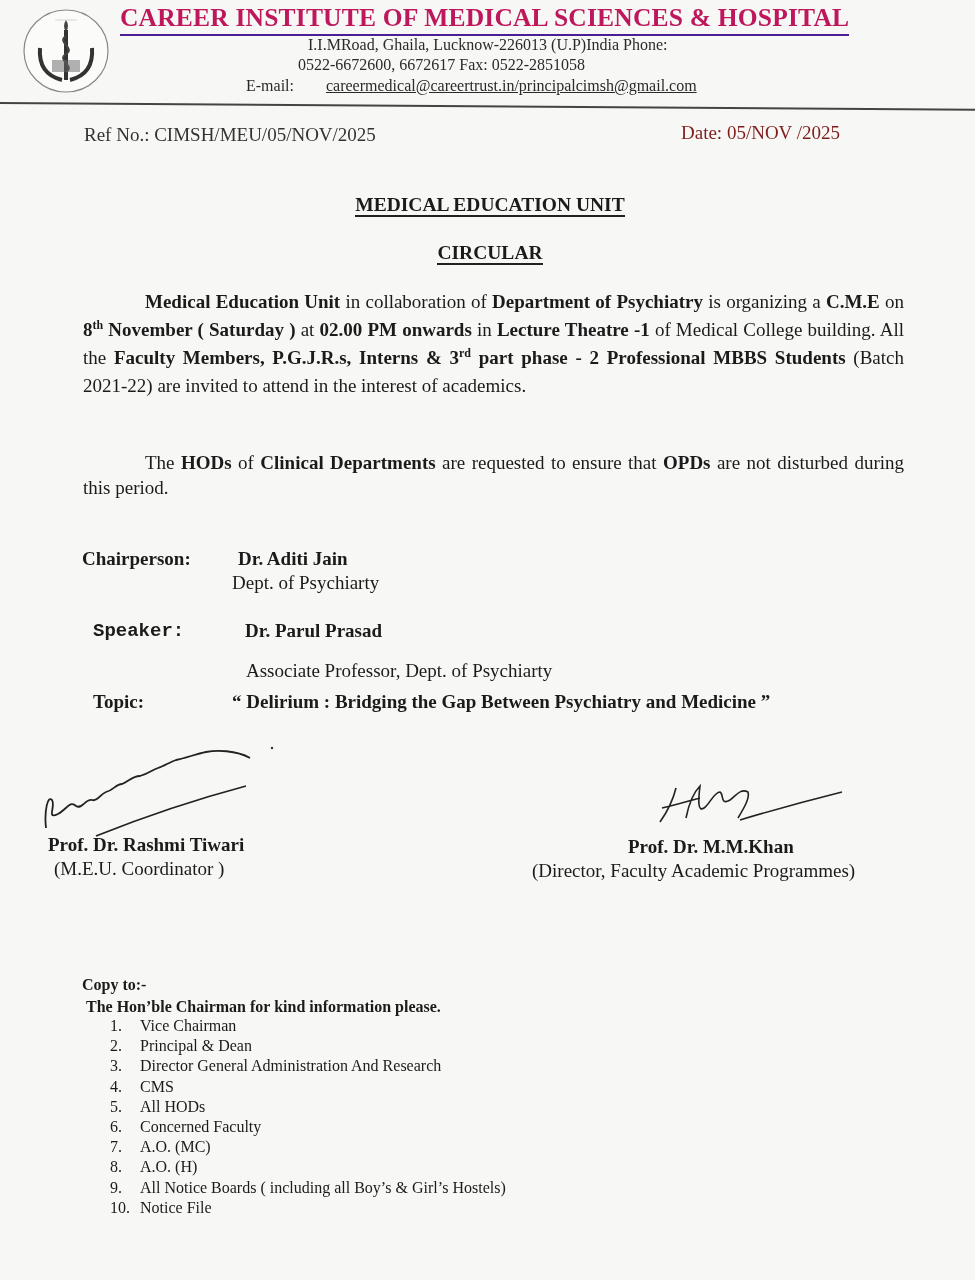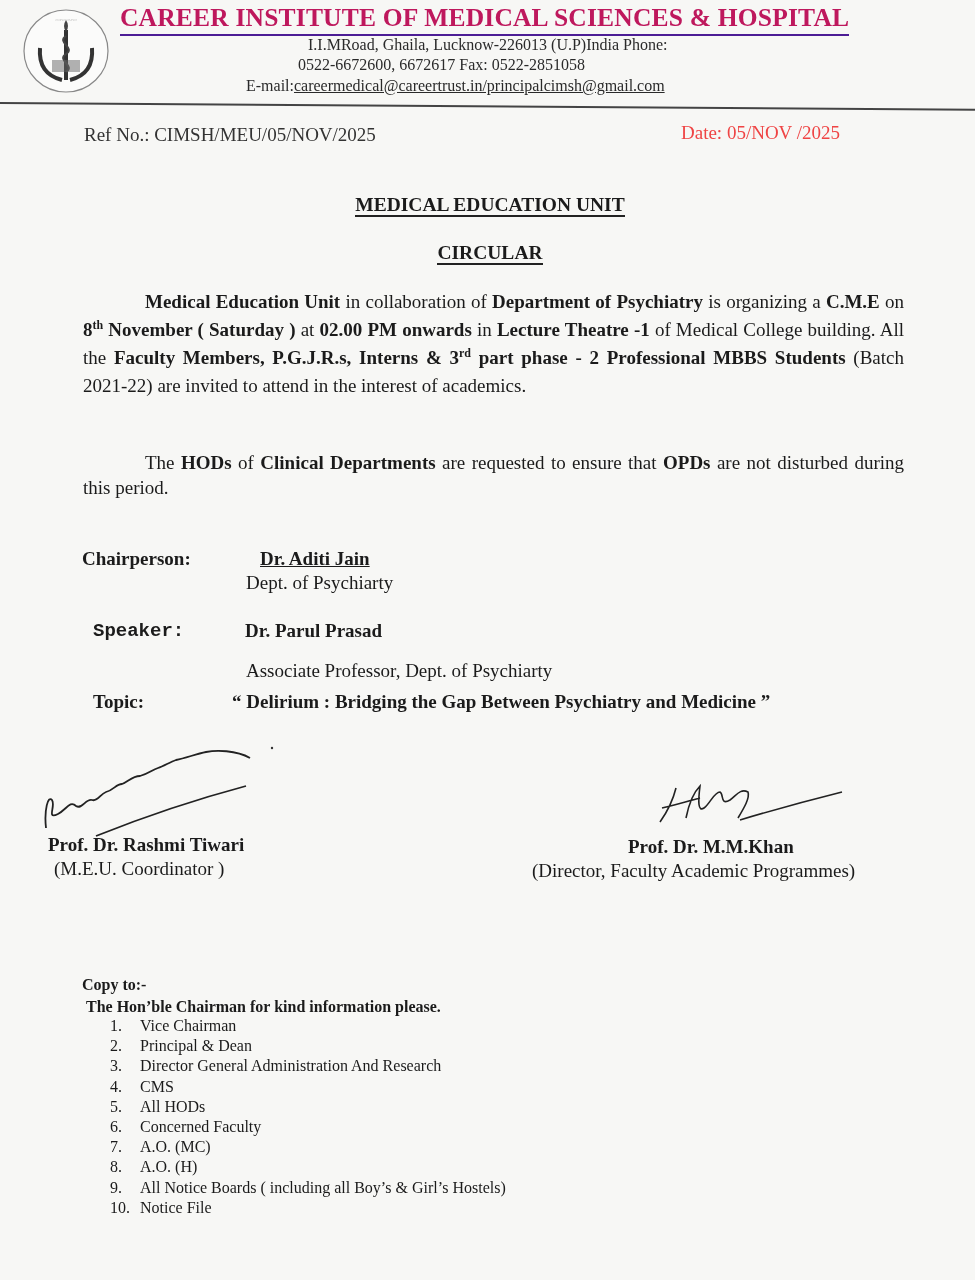--- a/index.html
+++ b/index.html
@@ -14,25 +14,25 @@
     .logo { left: 22px; top: 8px; width: 88px; height: 86px; }
     .inst-name {
       left: 120px; top: 2px; font-size: 25.5px; font-weight: bold;
       letter-spacing: 0.2px; color: #be185d; white-space: nowrap;
       border-bottom: 2px solid #4c1d95; line-height: 32px;
     }
     .addr { left: 0; width: 975px; font-size: 16px; color: #2a2a2a; white-space: nowrap; }
     .addr1 { top: 36px; padding-left: 308px; }
     .addr2 { top: 56px; padding-left: 298px; }
     .addr3 { top: 77px; padding-left: 246px; }
-    .addr3 u { text-decoration: underline; }
+    .addr3 u { text-decoration: underline; margin-left: 32px; }
     .header-rule { left: 0; top: 102px; width: 975px; height: 2px; background: #444; transform: rotate(0.4deg); transform-origin: left; }
 
     .ref { left: 84px; top: 124px; font-size: 19px; color: #333; }
-    .date { left: 681px; top: 122px; font-size: 19px; color: #ef4444; }
+    .date { left: 681px; top: 122px; font-size: 19px; color: #7f1d1d; }
 
     .title1 { left: 0; width: 980px; text-align: center; top: 194px; font-size: 19.5px; font-weight: bold; }
     .title2 { left: 0; width: 980px; text-align: center; top: 242px; font-size: 19.5px; font-weight: bold; }
     .title1 span, .title2 span { border-bottom: 2px solid #222; }
 
     .para { left: 83px; width: 821px; font-size: 19px; line-height: 28px; text-align: justify; }
     .para1 { top: 288px; text-indent: 62px; }
     .para2 { top: 450px; text-indent: 62px; line-height: 25px; }
     sup { font-size: 12px; line-height: 0; }
 
@@ -75,22 +75,22 @@
 <div class="abs date">Date: 05/NOV /2025</div>
 
 <div class="abs title1"><span>MEDICAL EDUCATION UNIT</span></div>
 <div class="abs title2"><span>CIRCULAR</span></div>
 
 <div class="abs para para1"><b>Medical Education Unit</b><span> in collaboration of </span><b>Department of Psychiatry</b><span> is organizing a </span><b>C.M.E</b><span> on </span><b>8</b><sup><b>th</b></sup><b> November ( Saturday )</b><span> at </span><b>02.00 PM onwards</b><span> in </span><b>Lecture Theatre -1</b><span> of Medical College building. All the </span><b>Faculty Members, P.G.J.R.s, Interns &amp; 3</b><sup><b>rd</b></sup><b> part phase - 2 Professional MBBS Students</b><span>  (Batch 2021-22) are invited to attend in the interest of academics.</span></div>
 
 <div class="abs para para2"><span>The </span><b>HODs</b><span> of </span><b>Clinical Departments</b><span> are requested to ensure that </span><b>OPDs</b><span> are not disturbed during this period.</span></div>
 
 <div class="abs label" style="left:82px; top:548px;">Chairperson:</div>
-<div class="abs val-bold" style="left:260px; top:548px;text-decoration:underline;">Dr. Aditi Jain</div>
-<div class="abs val" style="left:246px; top:572px;">Dept. of Psychiarty</div>
+<div class="abs val-bold" style="left:238px; top:548px;">Dr. Aditi Jain</div>
+<div class="abs val" style="left:232px; top:572px;">Dept. of Psychiarty</div>
 
 <div class="abs label" style="left:93px; top:620px;font-family:Liberation Mono, monospace;">Speaker:</div>
 <div class="abs val-bold" style="left:245px; top:620px;">Dr. Parul Prasad</div>
 <div class="abs val" style="left:246px; top:652px;margin-top:8px;">Associate Professor, Dept. of Psychiarty</div>
 
 <div class="abs label" style="left:93px; top:691px;">Topic:</div>
 <div class="abs val-bold" style="left:232px; top:691px;">“ Delirium : Bridging the Gap Between Psychiatry and Medicine ”</div>
 
 <div class="abs" style="left:36px; top:740px; width:240px; height:100px;">
   <svg width="240" height="100" viewBox="0 0 240 100">

